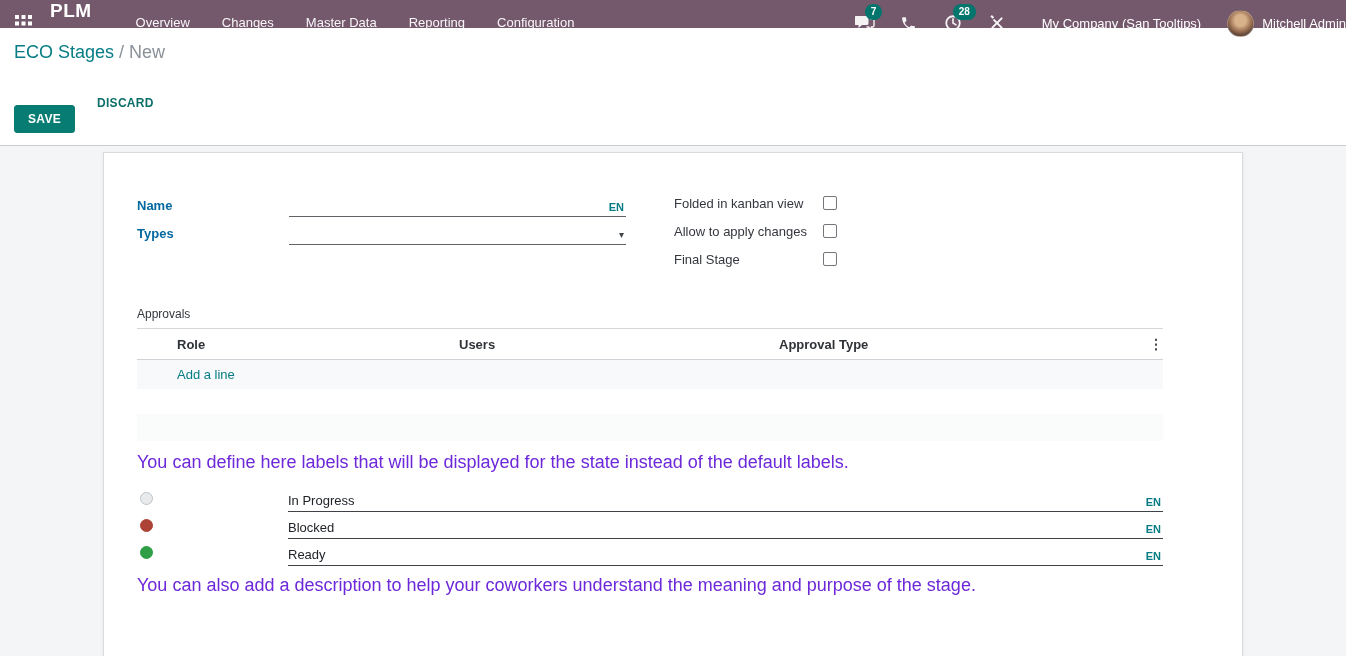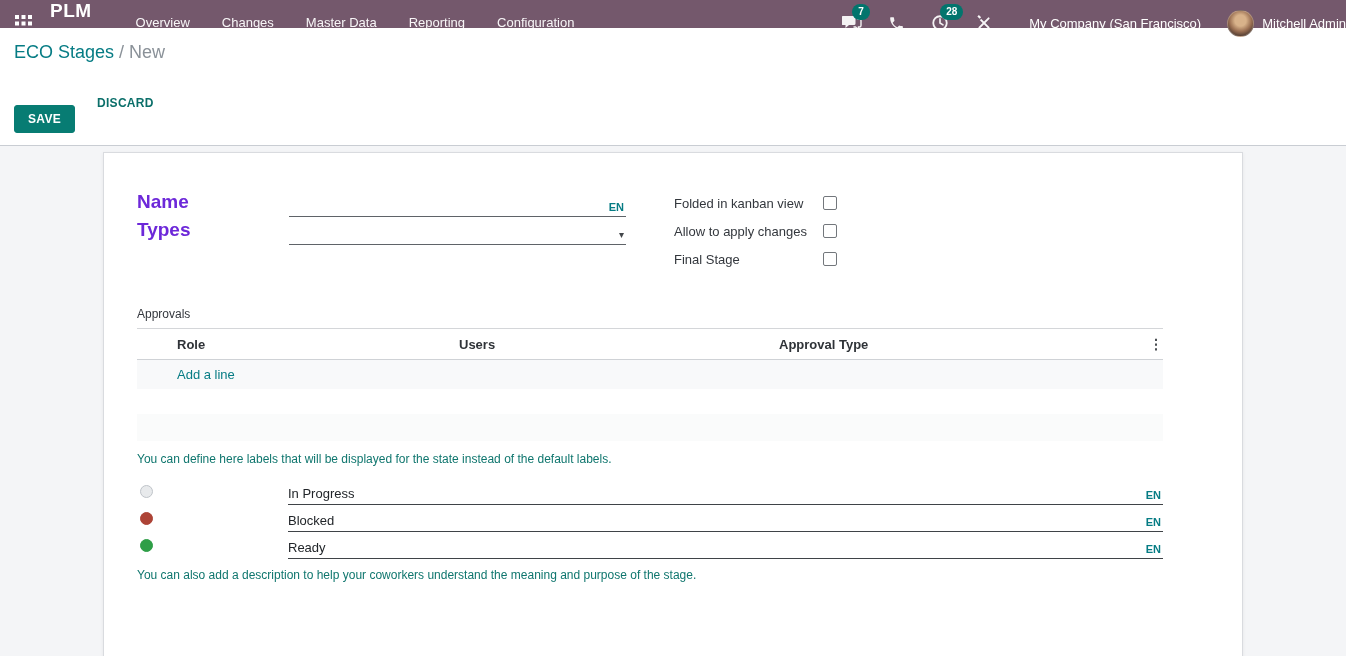--- a/index.html
+++ b/index.html
@@ -41,21 +41,21 @@
   
   .main { background:#f4f5f7; border-top:1px solid #c9cdd3; height:526px; padding-top:6px; }
   .sheet { width:1140px; margin:0 auto; background:#fff; border:1px solid #d9dbdf;
            box-shadow:0 1px 4px rgba(0,0,0,.06); min-height:530px; padding:36px 79px 0 33px; }
 
   
   .o-group { display:flex; }
   .col-left { width:489px; margin-right:48px; }
   .col-right { flex:1; }
   .field-row { display:flex; align-items:flex-end; height:28px; }
-  .field-label { width:152px; font-size:19px; font-weight:bold; color:#6d28d9; padding-bottom:4px; }
+  .field-label { width:152px; font-size:13px; font-weight:bold; color:#0369a1; padding-bottom:4px; }
   .field-input-wrap { flex:1; display:flex; align-items:flex-end; border-bottom:1px solid #5f6368; }
   .field-input { flex:1; border:none; outline:none; font-size:13px; padding:2px 0;
                  font-family:"Liberation Sans", sans-serif; color:#212529; background:transparent; min-width:0; }
   .lang-tag { font-size:11px; font-weight:bold; color:#067c84; padding:0 2px 3px 6px; cursor:pointer; }
   .caret { font-size:10px; color:#43474b; padding:0 2px 4px 6px; cursor:pointer; }
 
   .check-row { display:flex; align-items:center; height:28px; }
   .check-label { width:149px; font-size:13px; font-weight:normal; color:#33373d; }
   .checkbox { appearance:none; -webkit-appearance:none; width:14px; height:14px;
               border:1px solid #73777c; border-radius:2px; background:#fff; cursor:pointer; }
@@ -70,21 +70,21 @@
   .lt-col-users { width:320px; }
   .lt-col-type { flex:1; }
   .lt-col-kebab { width:22px; text-align:right; }
   .kebab { font-size:14px; color:#4a4e52; font-weight:bold; cursor:pointer; line-height:1; }
   .add-line-row { background:#f8f9fa; padding:7px 0 7px 40px; font-size:13px; }
   .add-line-link { color:#067c84; cursor:pointer; }
   .table-gap { height:25px; background:#fff; }
   .gray-band { height:27px; background:#fafbfb; }
 
   .stage-section-title { margin-top:74px; }
-  .help-text { font-size:12px; color:#0f766e; margin-top:11px; }
+  .help-text { font-size:18px; color:#6d28d9; margin-top:11px; }
   .states { margin-top:12px; }
   .state-row { display:flex; align-items:center; height:27px; }
   .dot-cell { width:151px; display:flex; align-items:center; }
   .dot { width:13px; height:13px; border-radius:50%; margin-left:3px; }
   .state-input-wrap { flex:1; display:flex; align-items:flex-end; border-bottom:1px solid #3f4347;
                       height:100%; }
   .state-input { flex:1; border:none; outline:none; font-size:13px; padding:3px 0;
                  font-family:"Liberation Sans", sans-serif; color:#212529; background:transparent; min-width:0; }
   .outro { margin-top:9px; }
 </style>
@@ -139,21 +139,21 @@
     <div class="icon-btn">
       <svg width="18" height="18" viewBox="0 0 24 24">
         <g fill="#ffffff" opacity="0.95">
           <rect x="10.7" y="2" width="2.6" height="20" rx="1.3" transform="rotate(45 12 12)"></rect>
           <rect x="10.7" y="2" width="2.6" height="20" rx="1.3" transform="rotate(-45 12 12)"></rect>
           <circle cx="5.6" cy="5.6" r="2.5" fill="#74586c"></circle>
           <path d="M3.2 3.2 l3 3 2 -2 -3 -3 z" fill="#ffffff"></path>
         </g>
       </svg>
     </div>
-    <div class="company">My Company (San Francisco)</div>
+    <div class="company">My Company (San Tooltips)</div>
     <div class="user-menu">
       <div class="avatar"></div>
       <span class="user-name">Mitchell Admin</span>
     </div>
   </div>
 </div>
 
 <div class="control-panel">
   <div class="breadcrumb">
     <span class="bc-link">ECO Stages</span>

